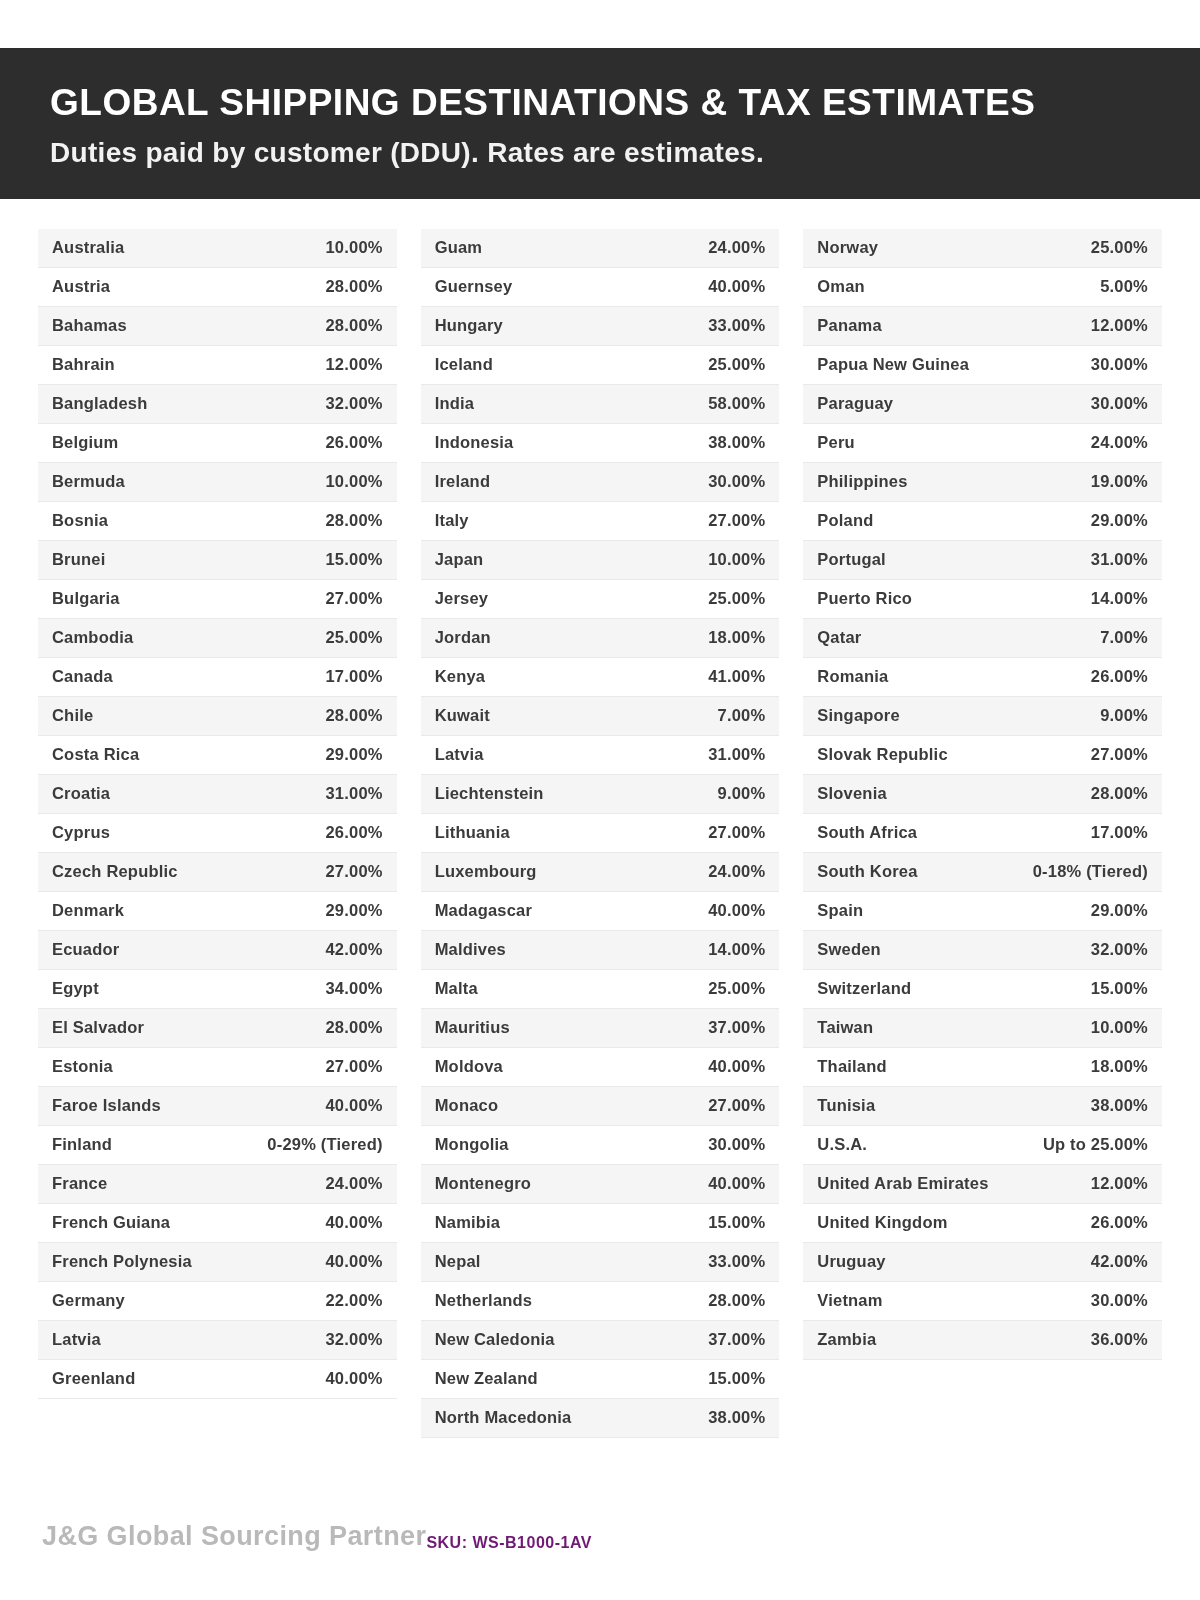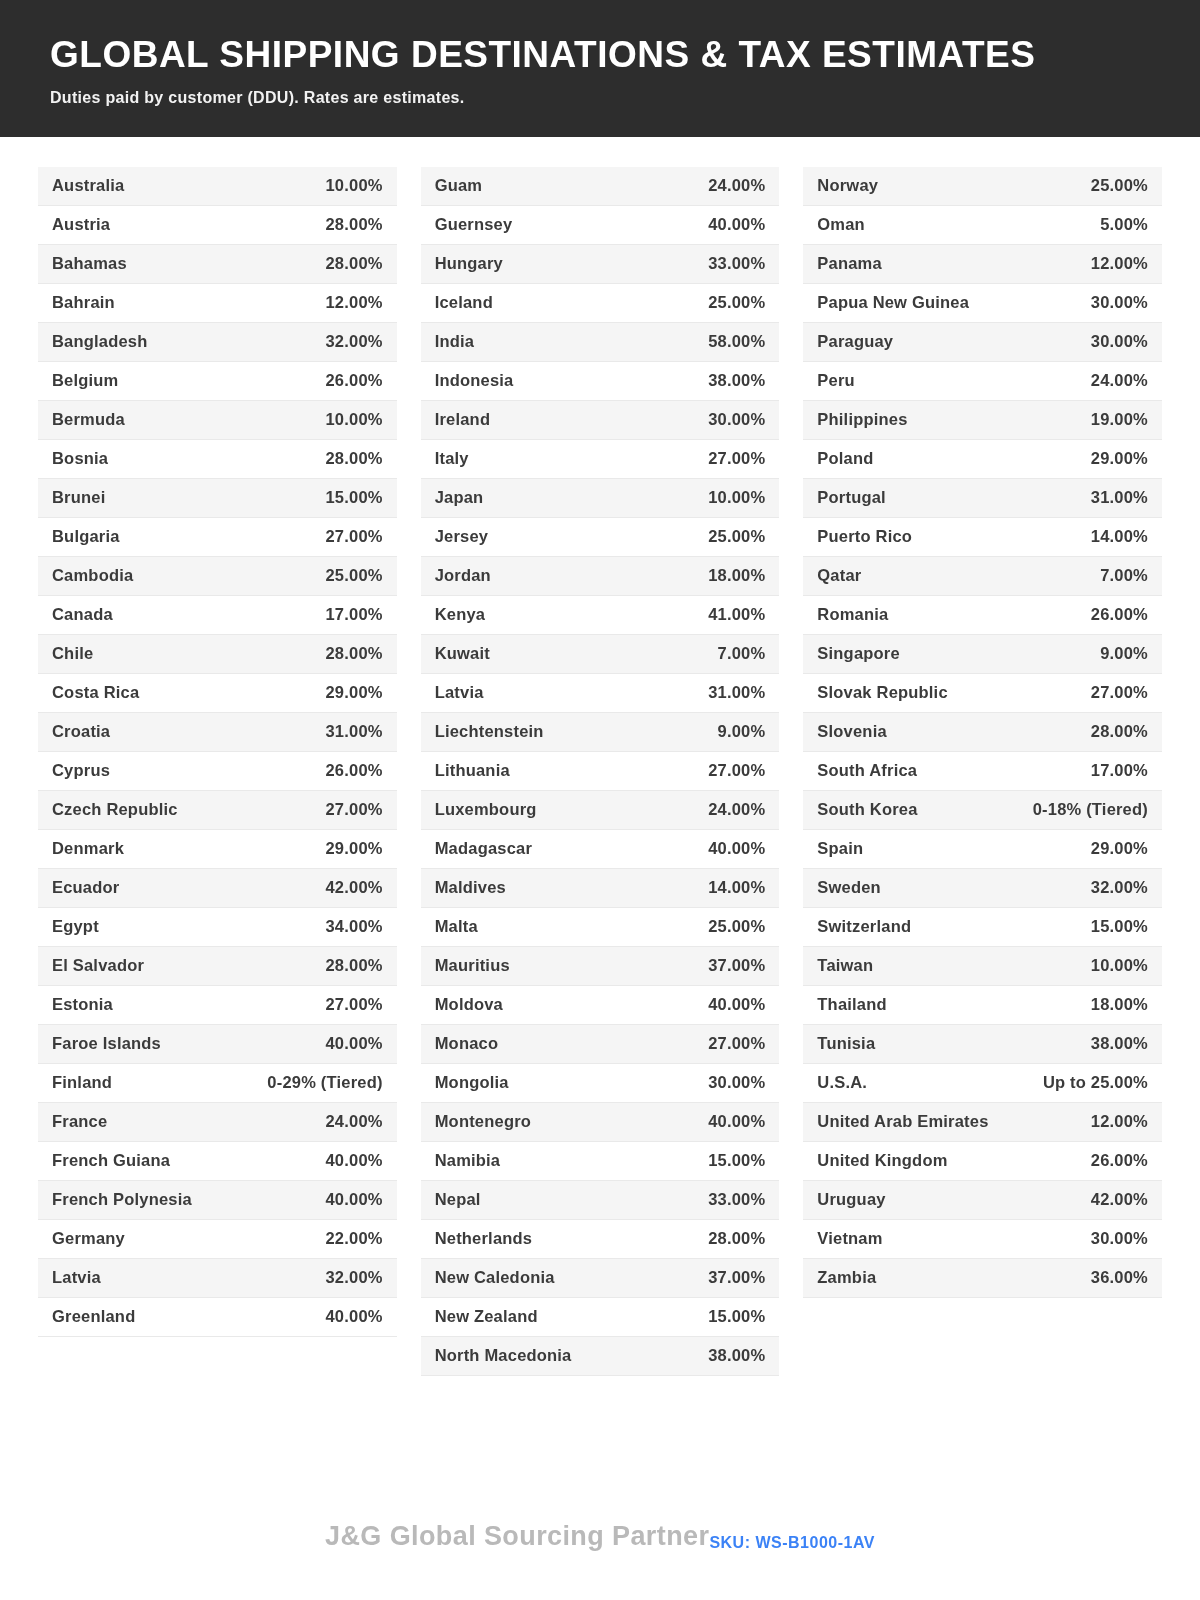--- a/index.html
+++ b/index.html
@@ -15,30 +15,31 @@
     display: flex;
     flex-direction: column;
     background: #ffffff;
   }
   
   .header {
     background: #2d2d2d;
     color: #ffffff;
     padding: 34px 50px 30px 50px;
     flex: 0 0 auto;
+    margin-top: 48px;
   }
   .header h1 {
     font-size: 37px;
     font-weight: 800;
     letter-spacing: 0.5px;
     line-height: 1.15;
   }
   .header p {
     margin-top: 12px;
-    font-size: 16px;
+    font-size: 28px;
     font-weight: 700;
     color: #f2f2f2;
     letter-spacing: 0.3px;
   }
   
   .table-wrap {
     flex: 1 1 auto;
     padding: 30px 38px 0 38px;
   }
   .cols {
@@ -62,34 +63,34 @@
     white-space: nowrap;
   }
   .row:nth-child(odd) { background: #f5f5f5; }
   .row:nth-child(even) { background: #ffffff; }
   .row .country { text-align: left; }
   .row .rate { text-align: right; margin-left: 8px; }
   
   .footer {
     flex: 0 0 auto;
     display: flex;
-    justify-content: center;
+    justify-content: flex-start;
     align-items: flex-end;
     padding: 0 42px 48px 42px;
   }
   .brand {
     font-size: 27px;
     font-weight: 800;
     color: #b9b9b9;
     letter-spacing: 0.4px;
   }
   .sku {
     font-size: 16px;
     font-weight: 700;
-    color: #3b82f6;
+    color: #701a75;
     letter-spacing: 0.5px;
   }
 </style>
 </head>
 <body>
 
 <div class="page">
 
   <header class="header">
     <h1>GLOBAL SHIPPING DESTINATIONS &amp; TAX ESTIMATES</h1>

